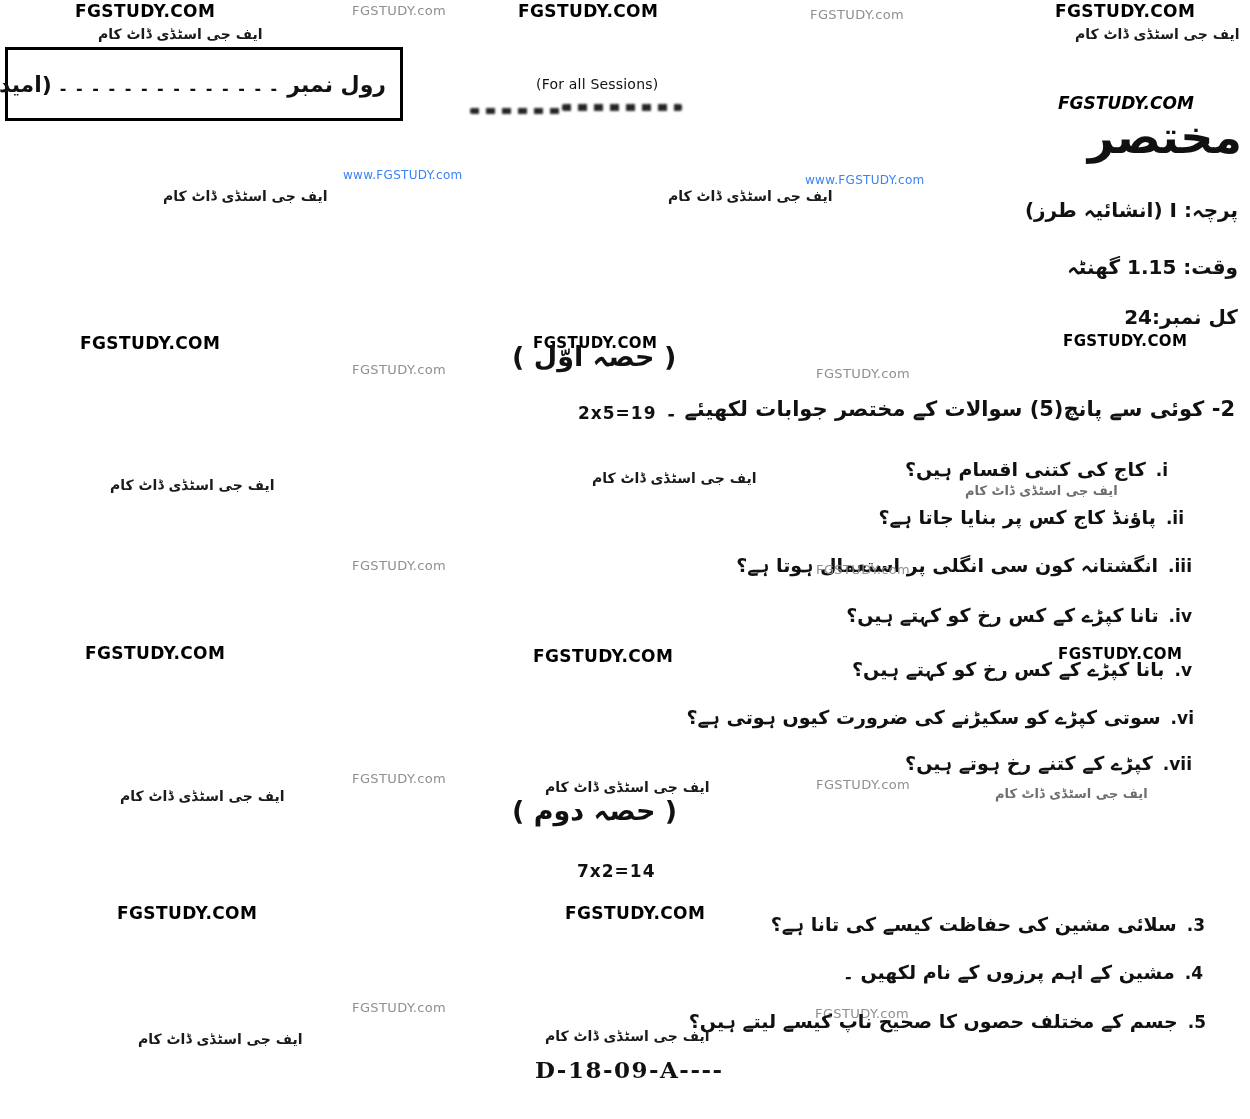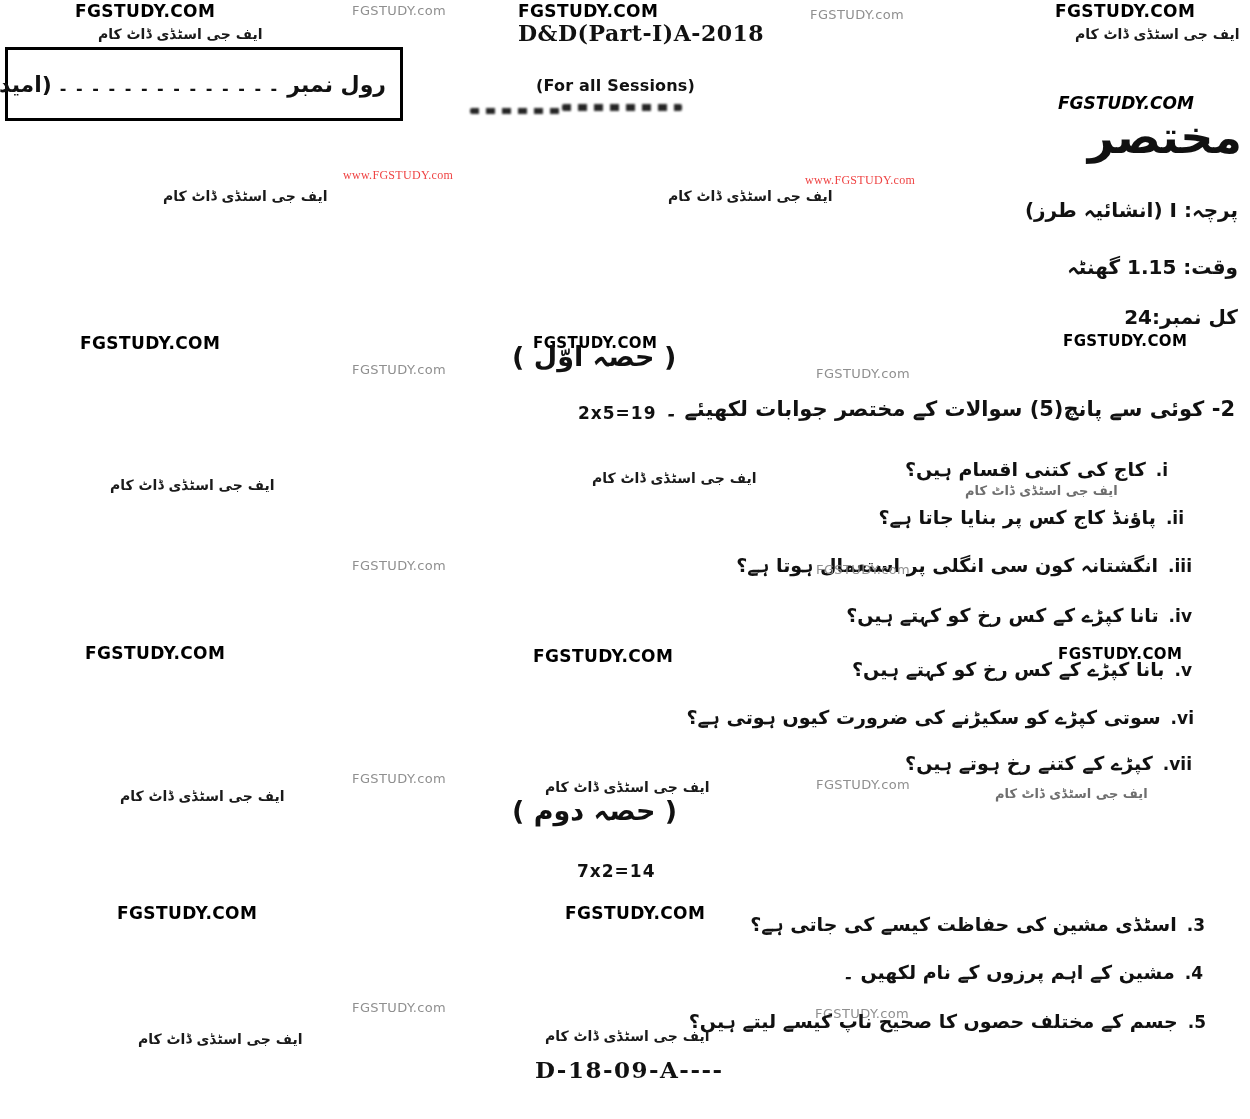--- a/index.html
+++ b/index.html
@@ -7,31 +7,31 @@
     position:relative;width:1250px;height:1119px;background:#ffffff;
     font-family:"DejaVu Sans",sans-serif;color:#111;overflow:hidden;
     margin:0 auto;
   }
   .abs{position:absolute;white-space:nowrap;}
   
   .wm-bold{font-weight:bold;font-size:15px;letter-spacing:.4px;color:#000;}
   .wm-bold-lg{font-weight:bold;font-size:17px;letter-spacing:.4px;color:#000;}
   .wm-italic{font-weight:bold;font-style:italic;font-size:17px;color:#000;}
   .wm-light{font-size:13px;color:#8f8f8f;letter-spacing:.4px;}
-  .wm-www{font-size:12px;color:#ef4444;letter-spacing:.3px;font-family:Liberation Serif, serif;}
+  .wm-www{font-size:12px;color:#3b82f6;letter-spacing:.3px;}
   .wm-urdu{font-size:14px;font-weight:bold;color:#1a1a1a;direction:rtl;}
   .wm-urdu-faint{font-size:13px;font-weight:bold;color:#6e6e6e;direction:rtl;}
   
   .roll-box{
     box-sizing:border-box;border:3px solid #000;display:flex;align-items:center;
     direction:rtl;padding:0 14px;font-size:22px;font-weight:bold;gap:8px;
   }
   .roll-dashes{font-size:16px;letter-spacing:2px;font-weight:bold;position:relative;top:4px;}
   .paper-code{font-family:"DejaVu Serif",serif;font-size:22px;font-weight:600;letter-spacing:.5px;}
-  .sessions{font-weight:bold;font-size:16px;letter-spacing:.2px;}
+  .sessions{font-weight:normal;font-size:14px;letter-spacing:.2px;}
   .subject-title{font-size:46px;font-weight:bold;direction:rtl;}
   .hline{font-size:20px;font-weight:bold;direction:rtl;}
   
   .part-heading{font-size:27px;font-weight:bold;direction:rtl;text-align:left;}
   .marks-formula{font-size:17px;font-weight:bold;letter-spacing:1px;}
   .instruction{font-size:21px;font-weight:bold;direction:rtl;}
   .q{position:absolute;direction:rtl;display:flex;gap:10px;align-items:baseline;
      font-weight:bold;font-size:19px;white-space:nowrap;}
   .qnum{font-size:17px;}
   .footer-ref{font-family:"DejaVu Serif",serif;font-size:23px;font-weight:600;letter-spacing:1.5px;text-align:right;}
@@ -52,21 +52,20 @@
   <div class="abs wm-bold-lg" style="left:1055px;top:1px">FGSTUDY.COM</div>
   <div class="abs wm-urdu" style="left:1075px;top:26px">ایف جی اسٹڈی ڈاٹ کام</div>
 
   <div class="abs roll-box" style="left:5px;top:47px;width:398px;height:74px">
     <span>رول نمبر</span>
     <span class="roll-dashes">- - - - - - - - - - - - - -</span>
     <span>(امیدوار خود پُر کرے)</span>
   </div>
   <div class="smudge" style="left:470px;top:108px;width:90px;height:6px"></div>
 
-  <div class="abs paper-code" style="left:518px;top:20px">D&amp;D(Part-I)A-2018</div>
   <div class="abs sessions" style="left:536px;top:76px">(For all Sessions)</div>
   <div class="smudge" style="left:562px;top:104px;width:120px;height:7px"></div>
 
   <div class="abs wm-italic" style="left:1058px;top:93px">FGSTUDY.COM</div>
   <div class="abs subject-title" style="right:8px;top:110px">مختصر</div>
   <div class="abs hline" style="right:12px;top:198px">پرچہ: I (انشائیہ طرز)</div>
   <div class="abs hline" style="right:12px;top:255px">وقت: 1.15 گھنٹہ</div>
   <div class="abs wm-bold" style="left:1063px;top:332px">FGSTUDY.COM</div>
   <div class="abs hline" style="right:12px;top:305px">کل نمبر:24</div>
 
@@ -127,21 +126,21 @@
   <div class="abs wm-urdu" style="left:120px;top:788px">ایف جی اسٹڈی ڈاٹ کام</div>
 
   <div class="abs wm-urdu" style="left:545px;top:779px">ایف جی اسٹڈی ڈاٹ کام</div>
   <div class="abs part-heading" style="left:512px;top:795px;width:170px">( حصہ دوم )</div>
   <div class="abs marks-formula" style="left:577px;top:861px">7x2=14</div>
 
   <div class="abs wm-bold-lg" style="left:117px;top:903px">FGSTUDY.COM</div>
   <div class="abs wm-bold-lg" style="left:565px;top:903px">FGSTUDY.COM</div>
   <div class="q" style="right:45px;top:913px">
     <span class="qnum">3.</span>
-    <span>اسٹڈی مشین کی حفاظت کیسے کی جاتی ہے؟</span>
+    <span>سلائی مشین کی حفاظت کیسے کی تانا ہے؟</span>
   </div>
   <div class="q" style="right:47px;top:961px">
     <span class="qnum">4.</span>
     <span>مشین کے اہم پرزوں کے نام لکھیں ۔</span>
   </div>
   <div class="abs wm-light" style="left:815px;top:1006px">FGSTUDY.com</div>
   <div class="q" style="right:44px;top:1010px">
     <span class="qnum">5.</span>
     <span>جسم کے مختلف حصوں کا صحیح ناپ کیسے لیتے ہیں؟</span>
   </div>

